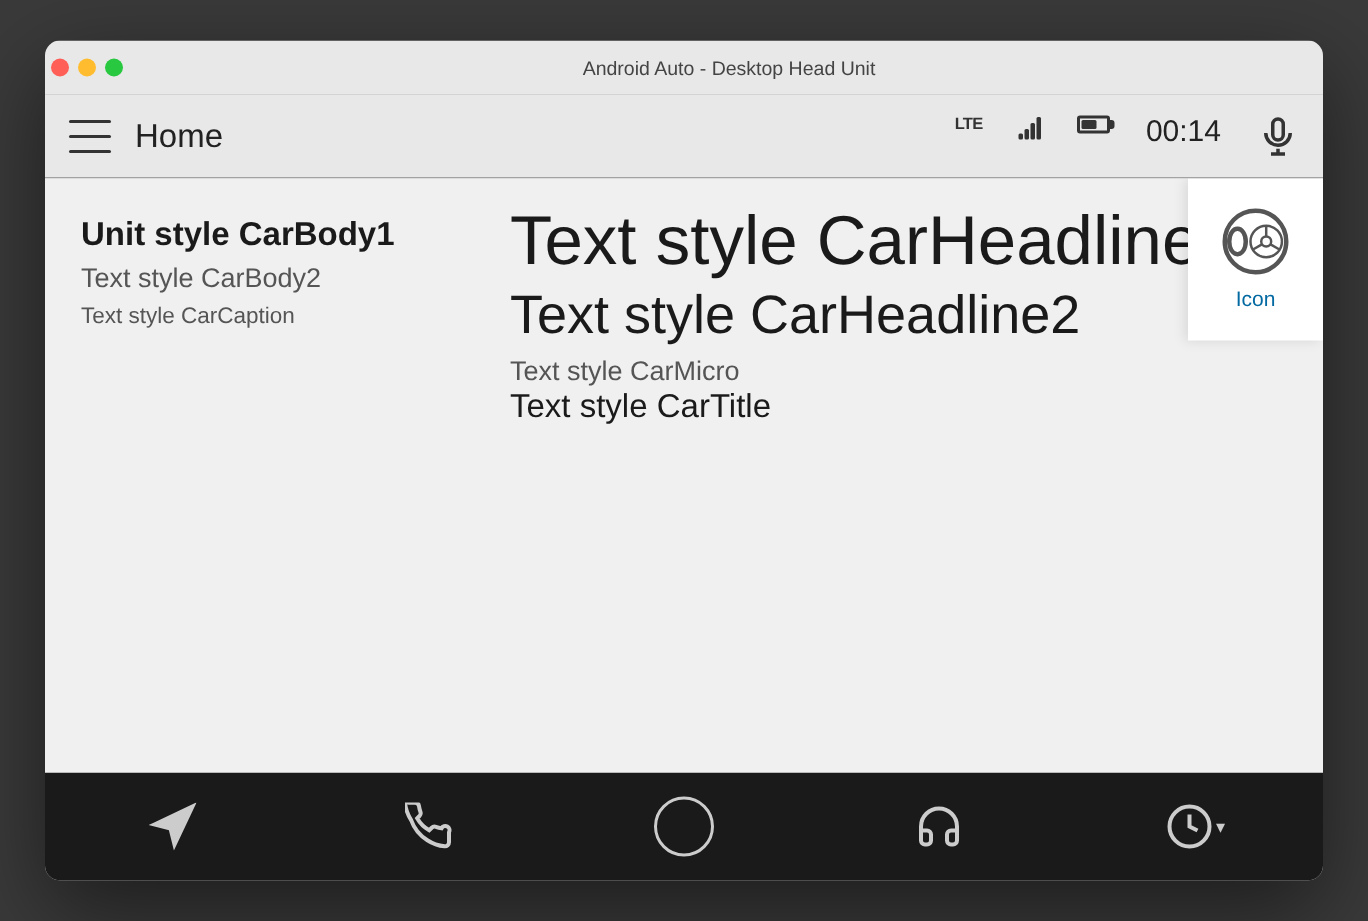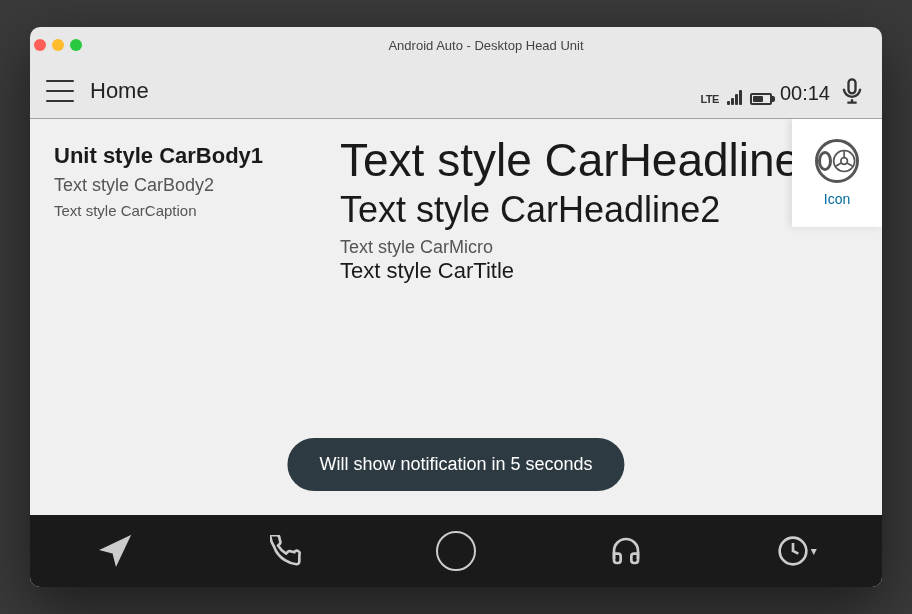--- a/index.html
+++ b/index.html
@@ -93,22 +93,22 @@
 
     .home-title {
       font-size: 22px;
       font-weight: 400;
       color: #222;
       flex: 1;
     }
 
     .status-icons {
       display: flex;
-      align-items: flex-end;
-      gap: 8px;
+      align-items: flex-start;
+      gap: 24px;
       margin-left: 24px;
     }
 
     .lte-icon {
       font-size: 11px;
       font-weight: 700;
       color: #333;
       letter-spacing: -0.5px;
     }
 
@@ -406,21 +406,20 @@
         <div class="car-body2">Text style CarBody2</div>
         <div class="car-caption">Text style CarCaption</div>
 
         <div class="right-content">
           <div class="car-headline1">Text style CarHeadline1</div>
           <div class="car-headline2">Text style CarHeadline2</div>
           <div class="car-micro">Text style CarMicro</div>
           <div class="car-title">Text style CarTitle</div>
         </div>
 
-        <div class="notification-toast">Will show notification in 5 seconds</div>
       </div>
 
       <div class="icon-panel">
         <div class="icon-wheel">
 
           <svg width="44" height="44" viewBox="0 0 44 44" fill="none" xmlns="http://www.w3.org/2000/svg">
             <circle cx="22" cy="22" r="19" stroke="#555" stroke-width="3"></circle>
             <circle cx="22" cy="22" r="6" stroke="#555" stroke-width="3"></circle>
             <line x1="22" y1="3" x2="22" y2="16" stroke="#555" stroke-width="3"></line>
             <line x1="5.5" y1="32" x2="16.8" y2="25.5" stroke="#555" stroke-width="3"></line>

